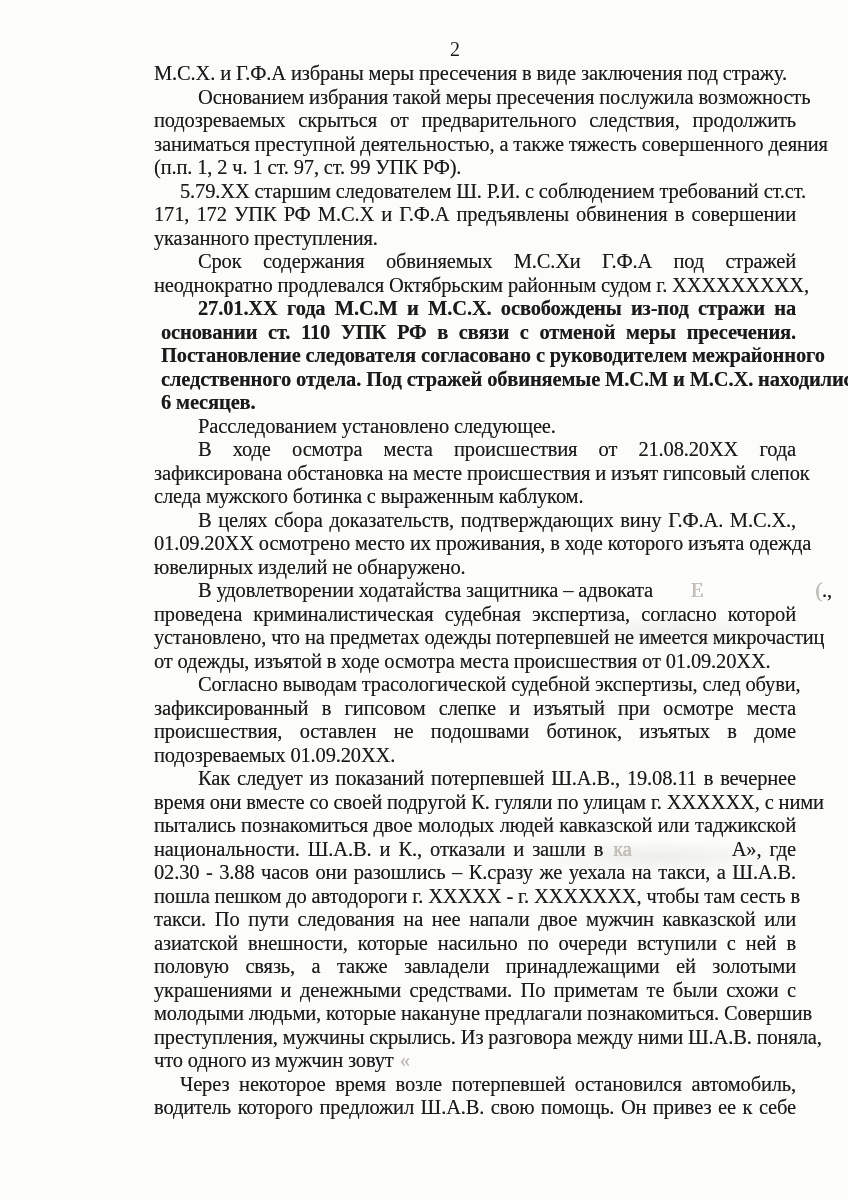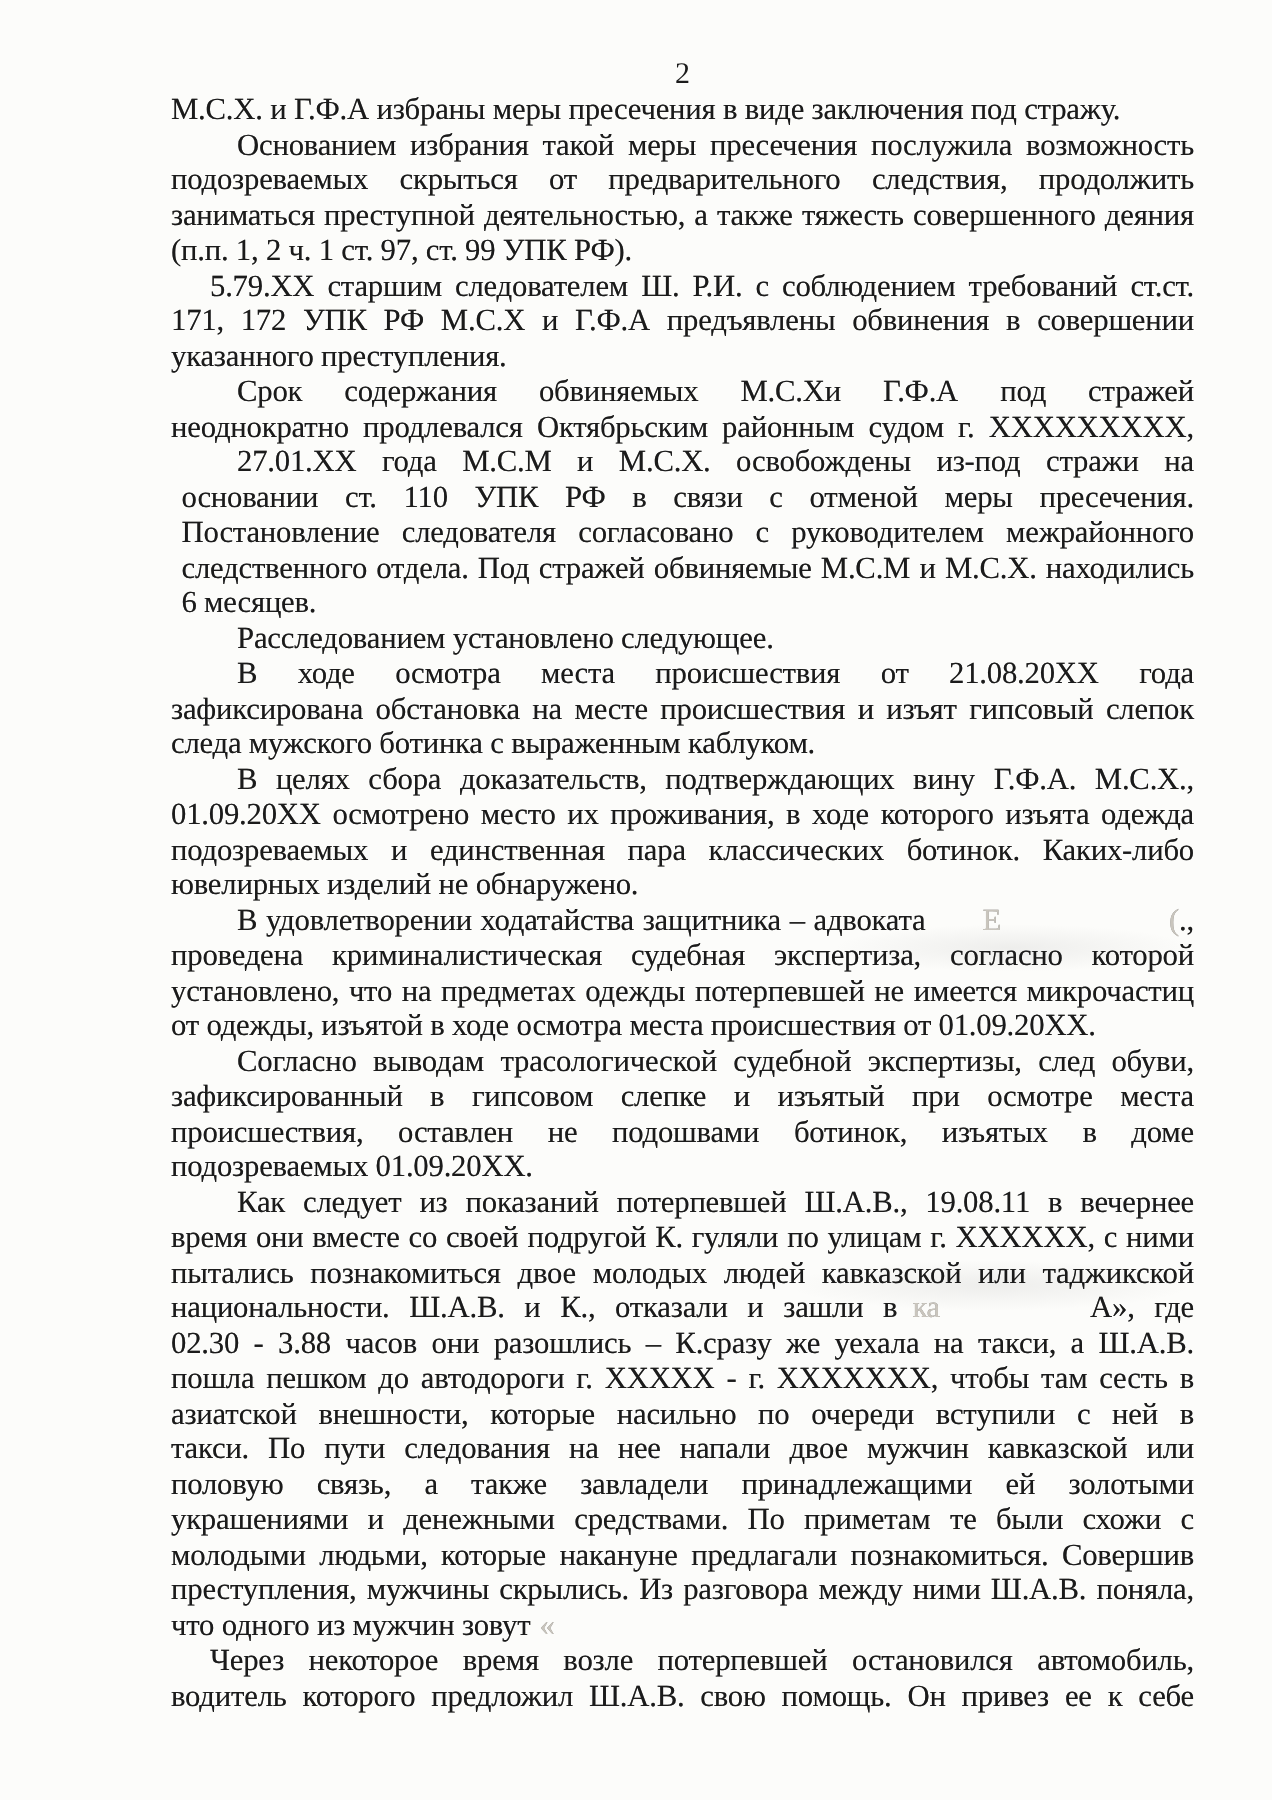--- a/index.html
+++ b/index.html
@@ -19,24 +19,24 @@
   .pageno{
     position:absolute;top:38px;left:114px;width:682px;
     text-align:center;font-size:20px;line-height:22px;
   }
   .textblock{
     position:absolute;left:114px;top:62px;width:682px;
     font-size:20.5px;letter-spacing:-0.15px;line-height:var(--lh);
     text-shadow:0 0 0.4px rgba(20,20,20,0.55);
   }
   .para{margin:0;}
-  .para.inset{margin-left:7px;}
+  .para.inset{margin-left:7px;font-weight:bold;}
   .ln{
     white-space:nowrap;height:var(--lh);
-    text-align:justify;text-align-last:justify;
+    text-align:justify;text-align-last:justify;margin-left:40px;
   }
   .ln.end{text-align-last:left;}
   .ind-none{padding-left:0;}
   .ind-small{padding-left:26px;}
   .ind-normal{padding-left:44px;}
   .inset .ind-normal{padding-left:37px;}
   .gap{display:inline-block;height:1px;}
   .ghost{color:var(--ghost);filter:blur(0.4px);}
   .smudge{
     position:absolute;border-radius:50%;
@@ -83,21 +83,20 @@
         <div class="ln end ind-normal"><span class="t">Расследованием установлено следующее.</span></div>
       </div>
       <div class="para">
         <div class="ln ind-normal"><span class="t">В ходе осмотра места происшествия от 21.08.20ХХ года</span></div>
         <div class="ln"><span class="t">зафиксирована обстановка на месте происшествия и изъят гипсовый слепок</span></div>
         <div class="ln end"><span class="t">следа мужского ботинка с выраженным каблуком.</span></div>
       </div>
       <div class="para">
         <div class="ln ind-normal"><span class="t">В целях сбора доказательств, подтверждающих вину Г.Ф.А. М.С.Х.,</span></div>
         <div class="ln"><span class="t">01.09.20ХХ осмотрено место их проживания, в ходе которого изъята одежда</span></div>
-        <div class="ln"><span class="t">подозреваемых и единственная пара классических ботинок. Каких-либо</span></div>
         <div class="ln end"><span class="t">ювелирных изделий не обнаружено.</span></div>
       </div>
       <div class="para">
         <div class="ln ind-normal"><span class="t">В удовлетворении ходатайства защитника – адвоката</span><span class="gap" style="width: 38px;"></span><span class="ghost">Е</span><span class="gap" style="width: 112px;"></span><span class="ghost">(</span><span class="t">.,</span></div>
         <div class="ln"><span class="t">проведена криминалистическая судебная экспертиза, согласно которой</span></div>
         <div class="ln"><span class="t">установлено, что на предметах одежды потерпевшей не имеется микрочастиц</span></div>
         <div class="ln end"><span class="t">от одежды, изъятой в ходе осмотра места происшествия от 01.09.20ХХ.</span></div>
       </div>
       <div class="para">
         <div class="ln ind-normal"><span class="t">Согласно выводам трасологической судебной экспертизы, след обуви,</span></div>
@@ -105,22 +104,22 @@
         <div class="ln"><span class="t">происшествия, оставлен не подошвами ботинок, изъятых в доме</span></div>
         <div class="ln end"><span class="t">подозреваемых 01.09.20ХХ.</span></div>
       </div>
       <div class="para">
         <div class="ln ind-normal"><span class="t">Как следует из показаний потерпевшей Ш.А.В., 19.08.11 в вечернее</span></div>
         <div class="ln"><span class="t">время они вместе со своей подругой  К. гуляли по улицам г. ХХХХХХ, с ними</span></div>
         <div class="ln"><span class="t">пытались познакомиться двое молодых людей кавказской  или таджикской</span></div>
         <div class="ln"><span class="t">национальности. Ш.А.В. и К., отказали и зашли в</span><span class="gap" style="width: 10px;"></span><span class="ghost">ка</span><span class="gap" style="width: 100px;"></span><span class="t">А», где</span></div>
         <div class="ln"><span class="t">02.30 - 3.88 часов они разошлись – К.сразу же уехала на такси, а Ш.А.В.</span></div>
         <div class="ln"><span class="t">пошла пешком до автодороги г. ХХХХХ - г. ХХХХХХХ, чтобы там сесть в</span></div>
+        <div class="ln"><span class="t">такси. По пути следования на нее напали двое мужчин кавказской или</span></div>
         <div class="ln"><span class="t">азиатской  внешности, которые насильно по очереди вступили с ней в</span></div>
-        <div class="ln"><span class="t">такси. По пути следования на нее напали двое мужчин кавказской или</span></div>
         <div class="ln"><span class="t">половую связь, а также завладели принадлежащими ей золотыми</span></div>
         <div class="ln"><span class="t">украшениями и денежными средствами. По приметам те были схожи с</span></div>
         <div class="ln"><span class="t">молодыми людьми, которые накануне предлагали познакомиться. Совершив</span></div>
         <div class="ln"><span class="t">преступления, мужчины скрылись. Из разговора между ними Ш.А.В. поняла,</span></div>
         <div class="ln end"><span class="t">что одного из мужчин зовут</span><span class="gap" style="width: 6px;"></span><span class="ghost">«</span></div>
       </div>
       <div class="para">
         <div class="ln ind-small"><span class="t">Через некоторое время возле потерпевшей остановился автомобиль,</span></div>
         <div class="ln"><span class="t">водитель которого предложил Ш.А.В. свою помощь. Он привез ее к себе</span></div>
       </div>

